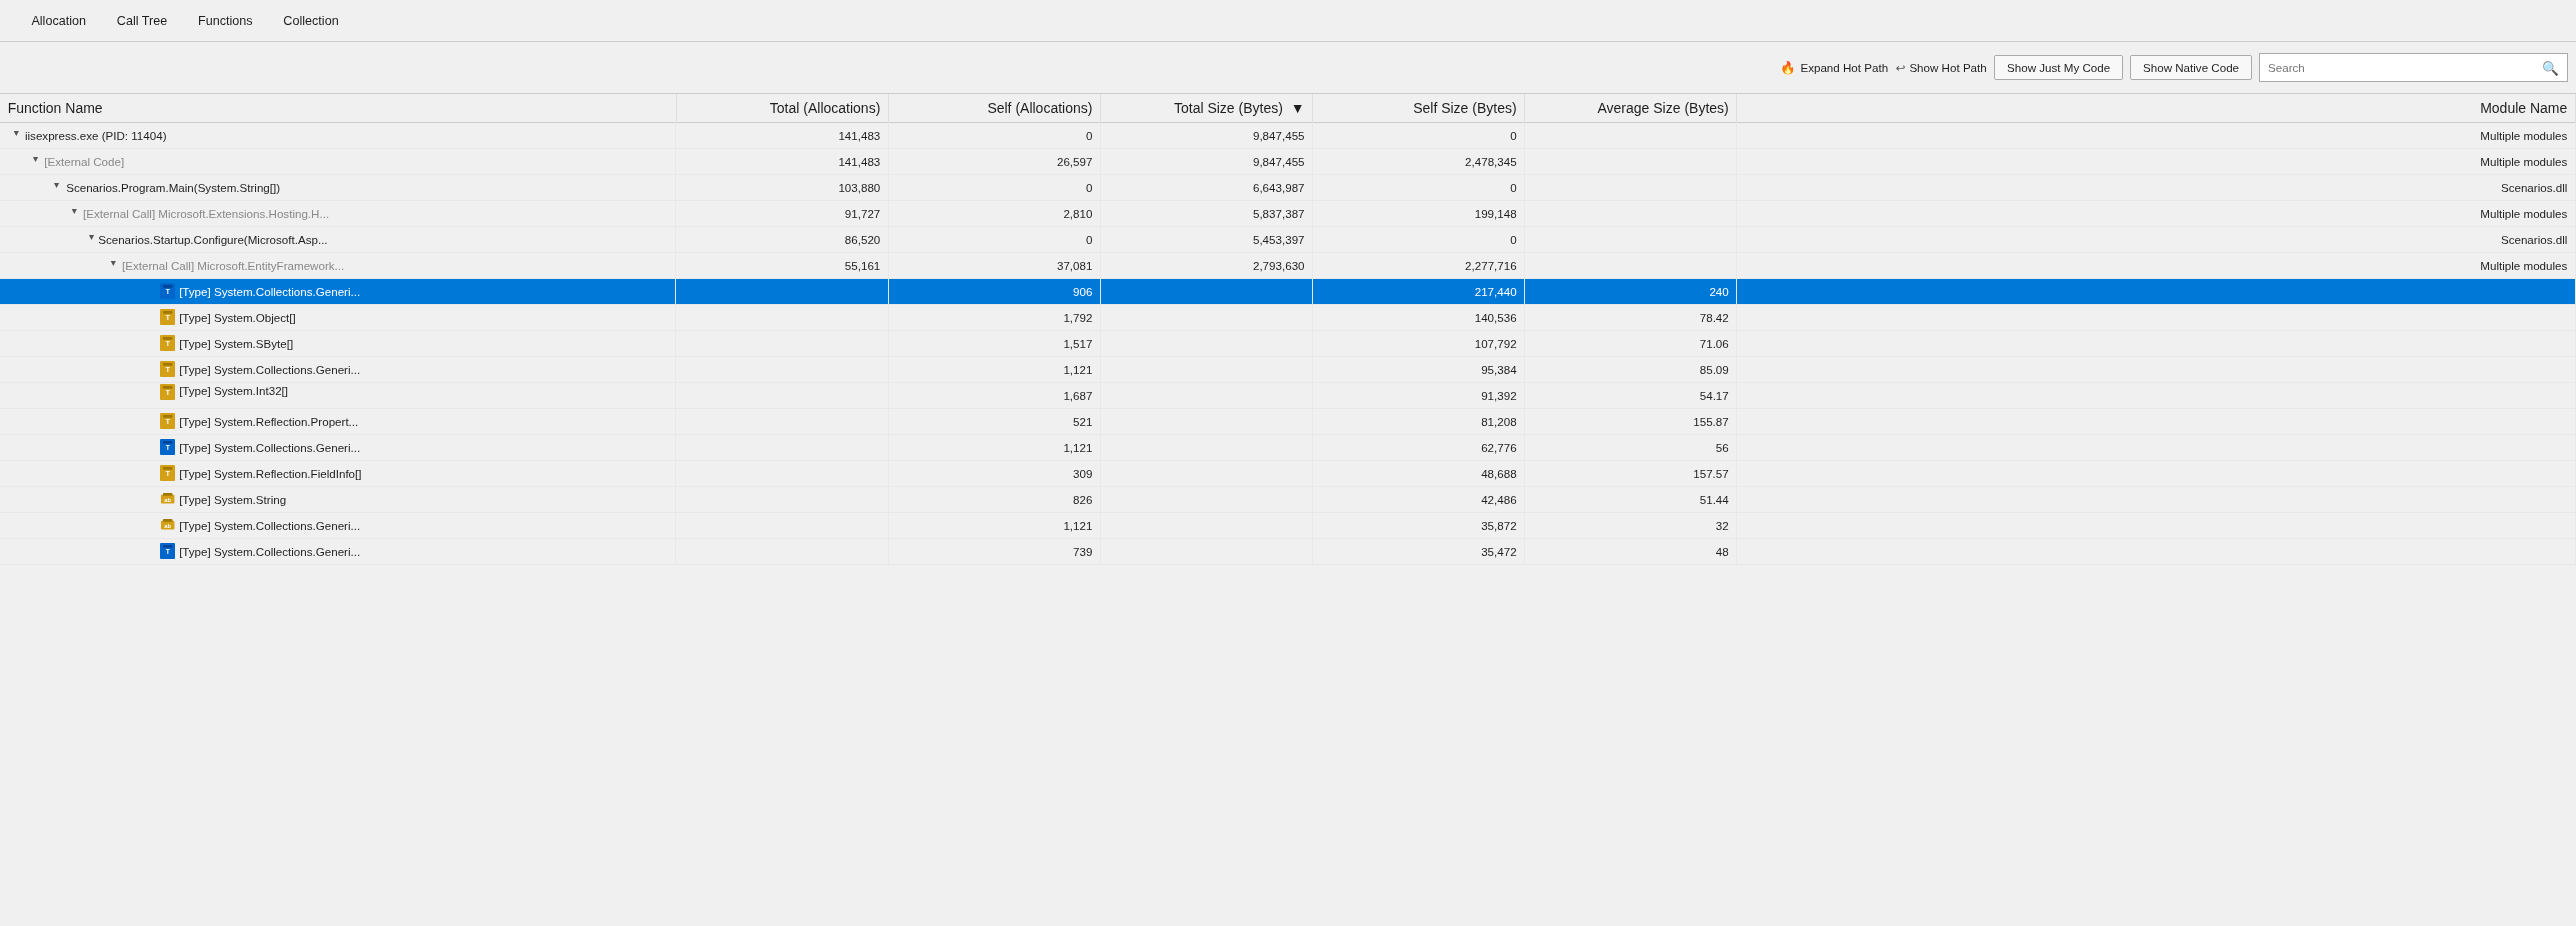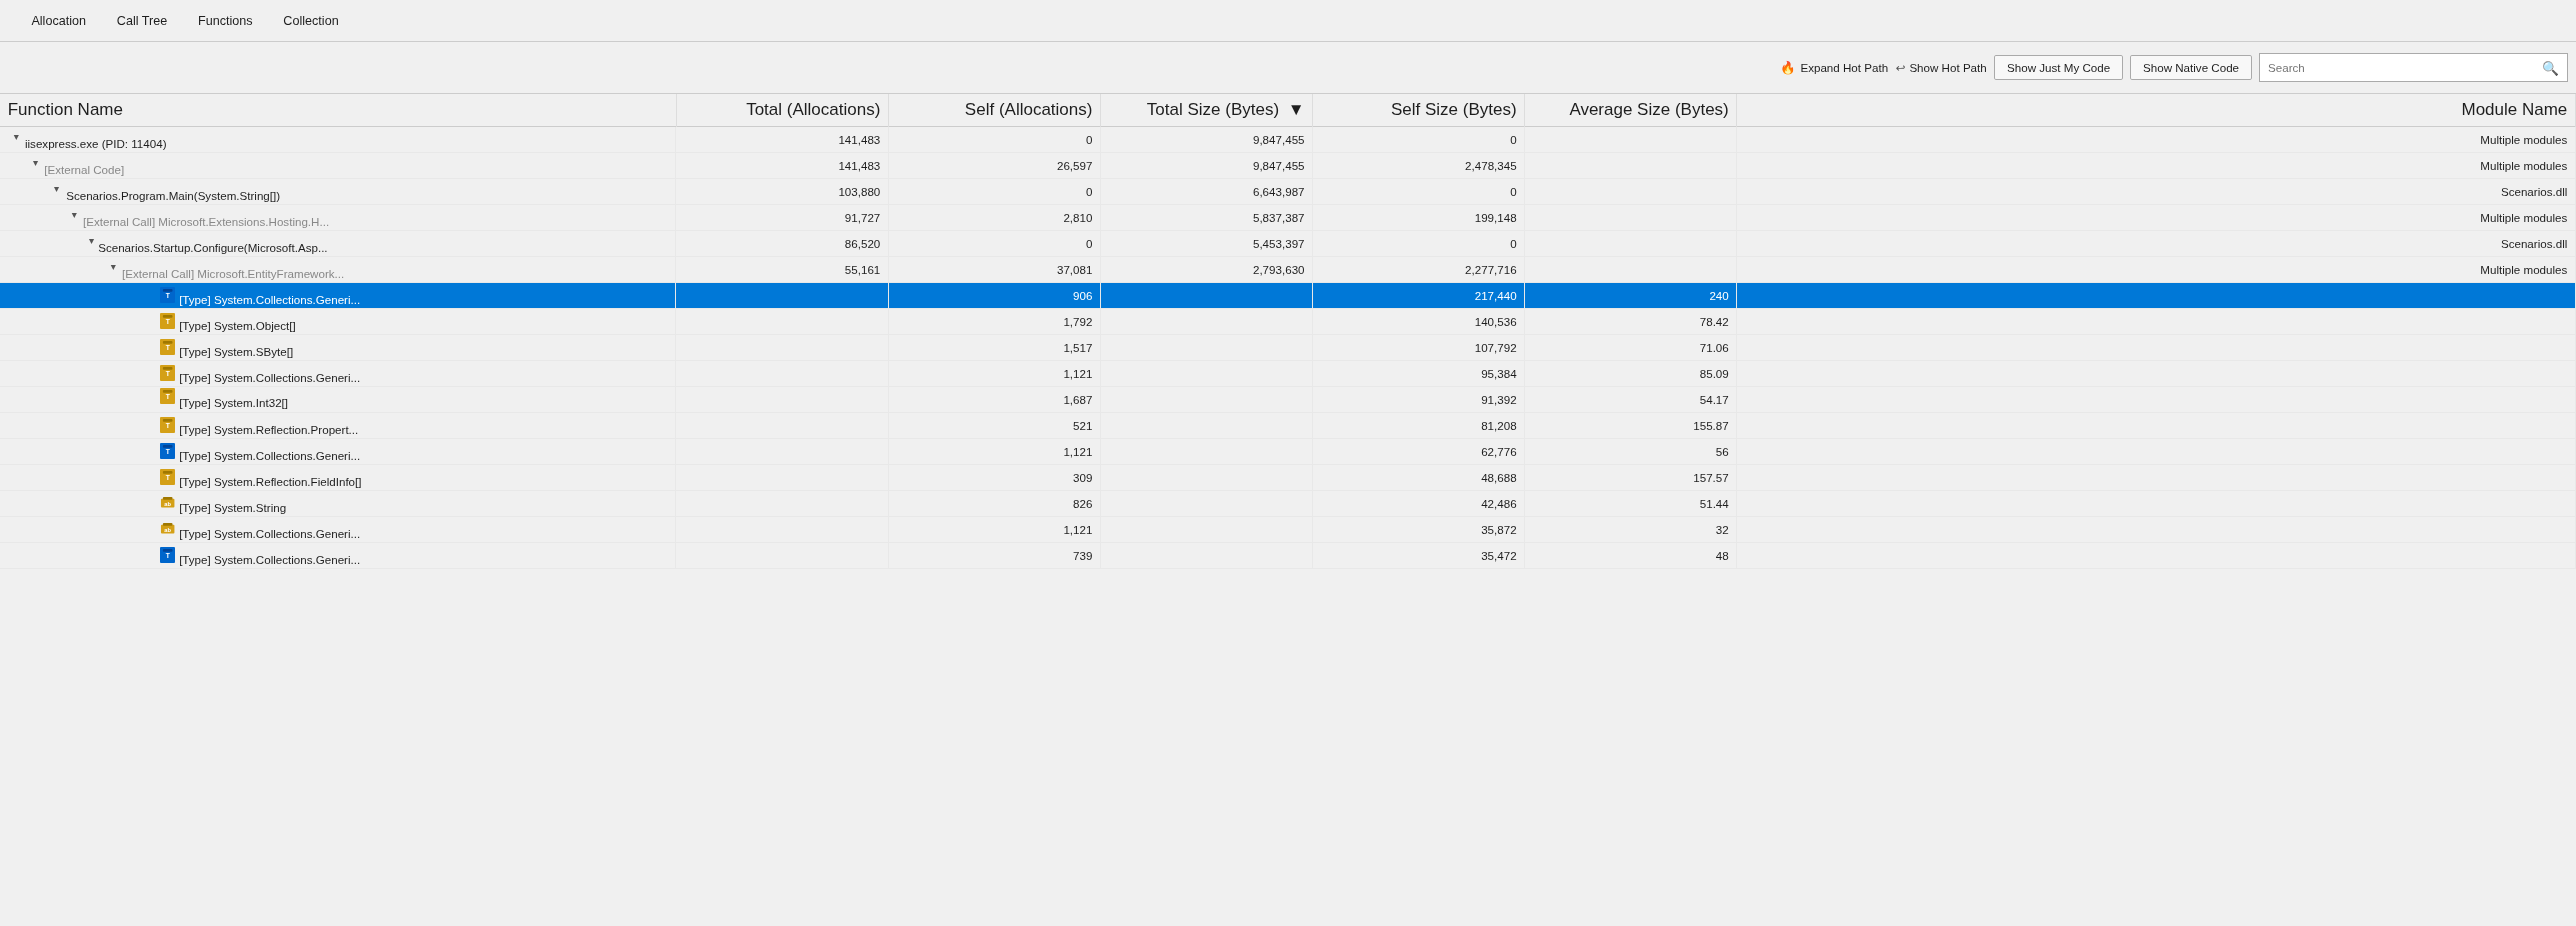--- a/index.html
+++ b/index.html
@@ -114,21 +114,21 @@
       background: #f0f0f0;
       border-bottom: 1.9px solid #ccc;
       position: sticky;
       top: 0;
       z-index: 10;
     }
     thead th {
       padding: 5.8px 7.7px;
       text-align: right;
       font-weight: normal;
-      font-size: 17px;
+      font-size: 14px;
       color: #1e1e1e;
       border-right: 1px solid #ddd;
       white-space: nowrap;
       overflow: hidden;
     }
     thead th.col-name-header {
       text-align: left;
     }
     thead th .sort-indicator {
       display: inline-block;
@@ -190,21 +190,20 @@
       background: #0066cc;
       color: white;
       font-size: 7.7px;
       border-radius: 1px;
     }
 
     .name-text {
       overflow: hidden;
       text-overflow: ellipsis;
       white-space: nowrap;
-      margin-top: 8px;
     }
     .name-text.gray { color: #888; }
 
     
     .table-container::-webkit-scrollbar { width: 13.5px; }
     .table-container::-webkit-scrollbar-track { background: #f0f0f0; }
     .table-container::-webkit-scrollbar-thumb { background: #c0c0c0; border: 1.9px solid #f0f0f0; }
 
     .fire-icon { color: #cc3300; font-size: 12.6px; }
     .arrow-icon { color: #555; font-size: 11.6px; }

